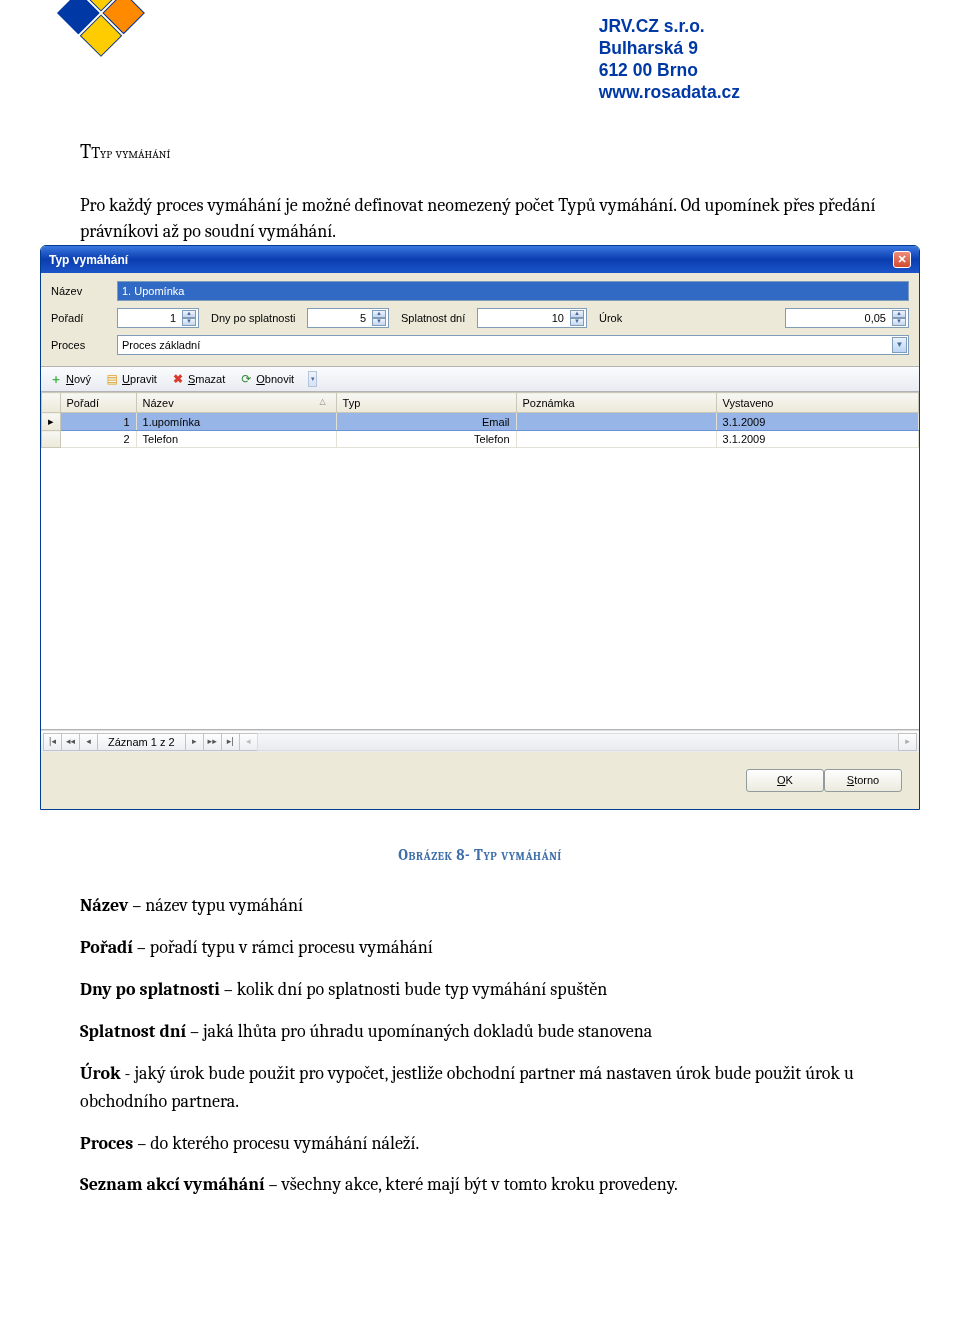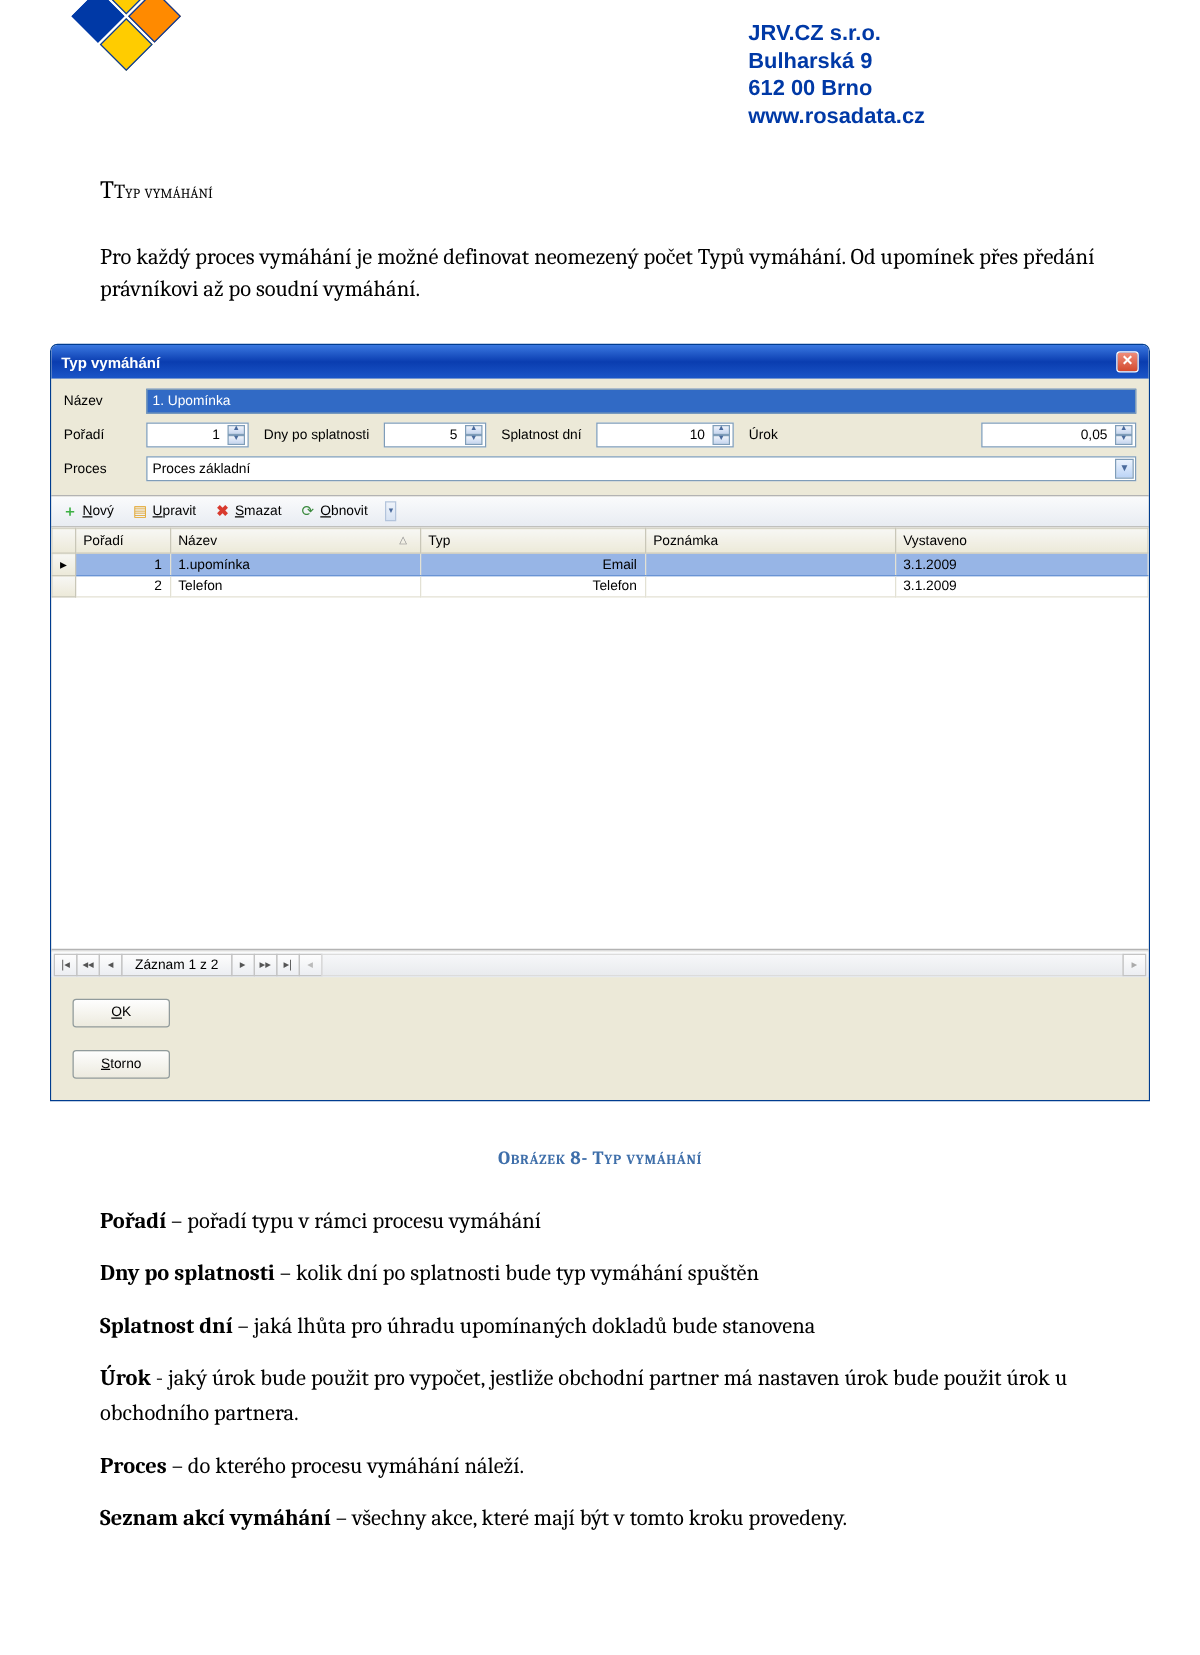--- a/index.html
+++ b/index.html
@@ -88,21 +88,20 @@
     font-weight: normal;
     padding: 0 40px;
     margin-bottom: 30px;
   }
   .h1 .caps { font-variant: small-caps; }
 
   .body-p {
     font-size: 18px;
     line-height: 1.45;
     padding: 0 40px;
-    margin-bottom: 30px;
   }
 
   
   .dialog {
     width: 880px;
     margin: 0 auto 36px;
     font-family: "Tahoma", "Arial", sans-serif;
     font-size: 11px;
     border: 1px solid #003c8f;
     border-top-left-radius: 6px;
@@ -294,22 +293,21 @@
     line-height: 15px;
     font-size: 9px;
     color: #aaa;
   }
 
   .dlg-btns {
     background: #ece9d8;
     padding: 17px;
     display: flex;
     justify-content: flex-end;
-    gap: 18px;
-    flex-direction: column;
+    gap: 0;
   }
   .dlg-btn {
     width: 78px; height: 23px;
     background: linear-gradient(#fefefe,#eceade);
     border: 1px solid #919b9c;
     border-radius: 3px;
     font-size: 11px;
     text-align: center;
     line-height: 21px;
   }
@@ -486,19 +484,20 @@
 
   <div class="dlg-btns">
     <div class="dlg-btn"><span class="tb-underline">O</span>K</div>
     <div class="dlg-btn"><span class="tb-underline">S</span>torno</div>
   </div>
 </div>
 
 <div class="caption">Obrázek 8- Typ vymáhání</div>
 
 <div class="definitions">
+  <p><b>Název</b><span> – název typu vymáhání</span></p>
   <p><b>Pořadí</b><span> – pořadí typu v rámci procesu vymáhání</span></p>
   <p><b>Dny po splatnosti</b><span> – kolik dní po splatnosti bude typ vymáhání spuštěn</span></p>
   <p><b>Splatnost dní</b><span> – jaká lhůta pro úhradu upomínaných dokladů bude stanovena</span></p>
   <p><b>Úrok</b><span> -  jaký úrok bude použit pro vypočet, jestliže obchodní partner má nastaven úrok bude použit úrok u obchodního partnera.</span></p>
   <p><b>Proces</b><span> – do kterého procesu vymáhání náleží.</span></p>
   <p><b>Seznam akcí vymáhání</b><span> – všechny akce, které mají být v tomto kroku provedeny.</span></p>
 </div>
 
 </body></html>

